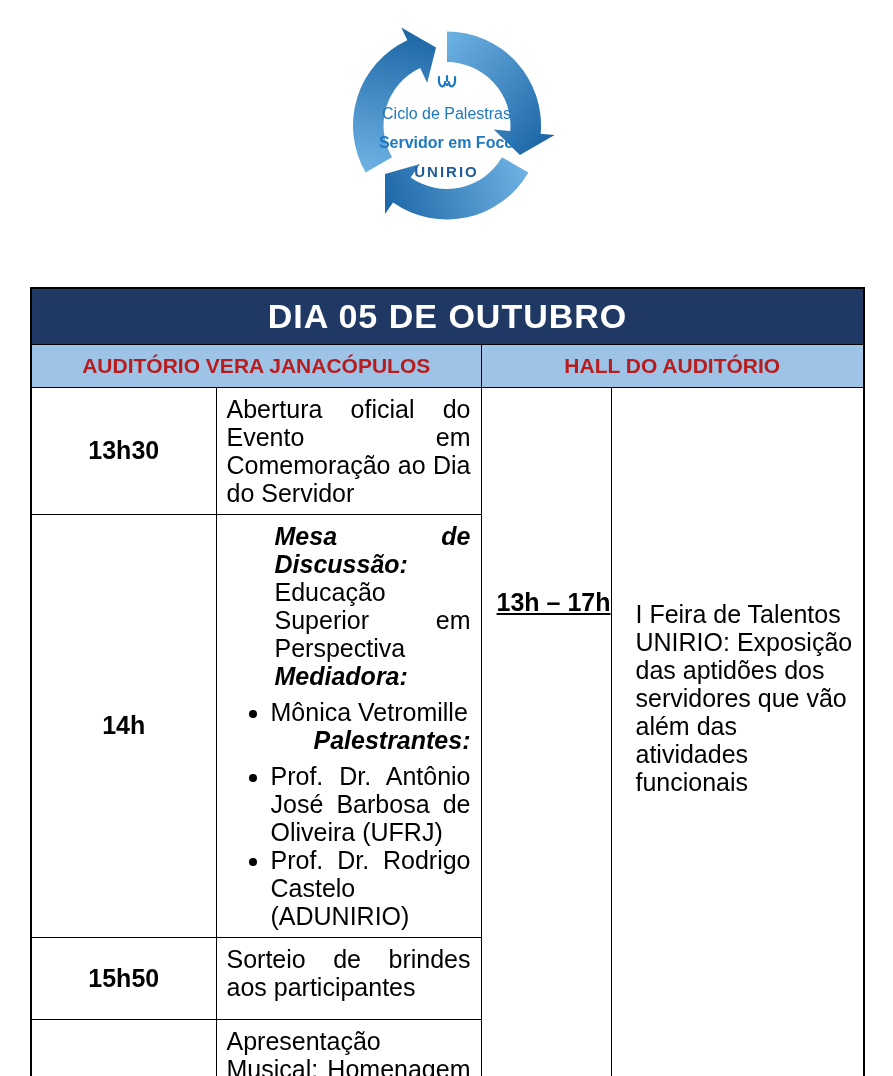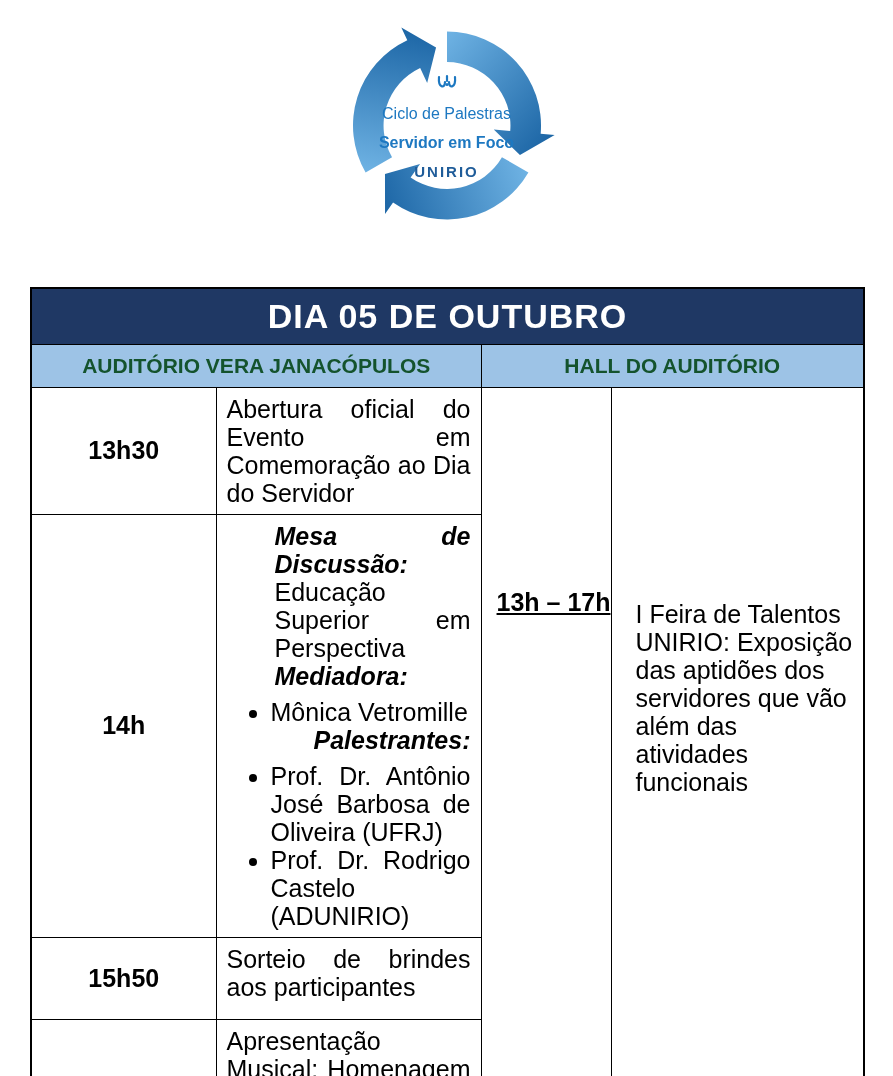--- a/index.html
+++ b/index.html
@@ -33,21 +33,21 @@
     border: 2px solid #000;
   }
   td { border: 1px solid #000; font-size: 25px; overflow: hidden; }
 
   td.title-cell {
     background: #1f3864; color: #fff;
     font-size: 34px; font-weight: bold; text-align: center;
     height: 56px; letter-spacing: 1px; vertical-align: middle;
   }
   td.header-cell {
-    background: #9dc3e6; color: #14532d;
+    background: #9dc3e6; color: #b91c1c;
     font-size: 21px; font-weight: bold; text-align: center;
     height: 43px; vertical-align: middle;
   }
   td.time-cell {
     font-weight: bold; text-align: center; vertical-align: middle;
     padding: 4px;
   }
   td.desc-cell {
     vertical-align: top; padding: 7px 10px;
     line-height: 28px; text-align: justify;

